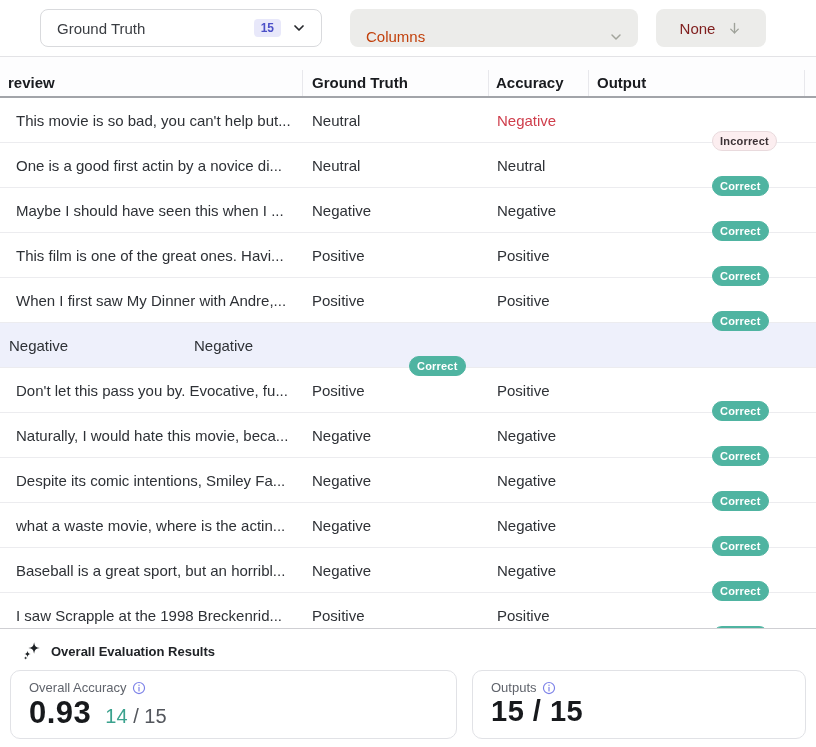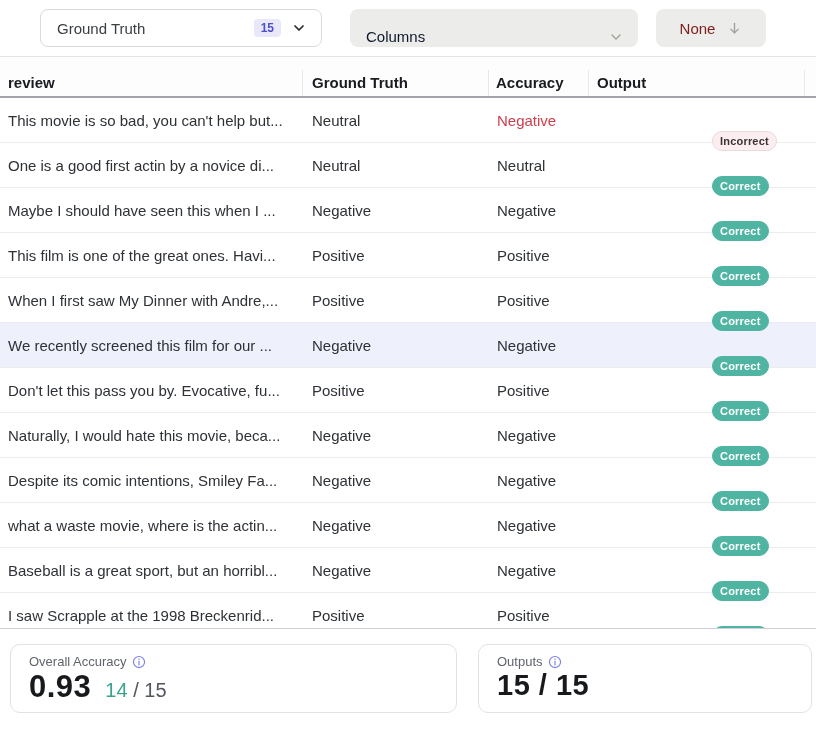--- a/index.html
+++ b/index.html
@@ -10,55 +10,55 @@
   
   .toolbar { height:57px; flex:0 0 57px; display:flex; align-items:center; gap:28px;
              padding:0 0 0 40px; border-bottom:1px solid #e3e3e6; background:#fff; }
   .select { height:38px; display:flex; align-items:center; border-radius:8px; cursor:pointer;
             font-size:15px; }
   .filter-select { width:282px; border:1px solid #d9dadd; background:#fff; color:#3a3d42;
                    padding:0 14px 0 16px; }
   .filter-select .lbl { flex:1; }
   .count-badge { background:#e8e8fa; color:#4c50c8; font-size:12px; font-weight:600;
                  padding:2px 7px; border-radius:4px; margin-right:10px; }
-  .columns-select { width:288px; background:#ececea; color:#0f172a; padding:17px 14px 0 16px; }
+  .columns-select { width:288px; background:#ececea; color:#c2410c; padding:17px 14px 0 16px; }
   .columns-select .lbl { flex:1; }
   .sort-btn { margin-left:-10px; width:110px; height:38px; background:#ececea; border:none;
               border-radius:8px; color:#7f1d1d; font-size:15px; display:flex; align-items:center;
               justify-content:center; gap:12px; cursor:pointer; font-family:inherit; }
 
   
   .thead { height:41px; flex:0 0 41px; display:flex; align-items:flex-end;
            border-bottom:2px solid #a2a4a9; background:#fdfdfe; }
   .th { font-size:15px; font-weight:700; color:#191b1f; height:26px; line-height:26px;
         border-right:1px solid #e8e8ec; }
   .th.c-review { width:303px; padding-left:8px; }
   .th.c-gt     { width:186px; padding-left:9px; }
   .th.c-out    { width:216px; padding-left:8px; }
   .th.c-acc    { width:100px; padding-left:7px; border-right:1px solid #e8e8ec; }
   .tbody { height:530px; flex:0 0 530px; overflow:hidden; }
   .tr { height:45px; display:flex; align-items:center; border-bottom:1px solid #ececef;
         background:#fff; cursor:pointer; }
   .tr.hl { background:#eef0fb; }
   .td { font-size:15px; color:#2e3136; white-space:nowrap; overflow:hidden; }
-  .td.c-review { width:303px; padding-left:8px; }
+  .td.c-review { width:303px; padding-left:16px; }
   .td.c-gt     { width:186px; padding-left:9px; }
   .td.c-out    { width:216px; padding-left:8px; }
   .td.c-acc    { width:100px; padding-left:7px; }
   .td.c-out.err { color:#cf3e4c; }
   .pill { display:inline-block; font-size:11px; font-weight:700; border-radius:10px;
           padding:3px 7px; letter-spacing:.2px;margin-top:41px; }
   .pill.correct { background:#4fb4a1; color:#fff; border:1px solid #4fb4a1; }
   .pill.incorrect { background:#fceef0; color:#3c3236; border:1px solid #e9dadd; }
 
   
   .footer { flex:1; border-top:1px solid #cfcfd3; background:#fff; padding:9px 0 0 0; }
   .footer-title { display:flex; align-items:center; gap:9px; padding-left:22px; height:26px; }
   .footer-title span { font-size:13px; font-weight:700; color:#202327; }
-  .cards { display:flex; margin-top:6px; padding-left:10px; gap:21px; }
+  .cards { display:flex; margin-top:6px; padding-left:10px; gap:15px; }
   .card { border:1px solid #e1e2e6; border-radius:10px; height:69px; padding:9px 0 0 18px;
           background:#fff; }
   .card.acc { width:447px; }
   .card.out { width:334px; }
   .card-label { display:flex; align-items:center; gap:5px; font-size:13px; color:#60646c; }
   .card-value { display:flex; align-items:baseline; gap:14px; margin-top:0px; }
   .big-num { font-size:31px; font-weight:600; color:#17191c; letter-spacing:.5px; }
   .frac { font-size:20px; color:#53565c; }
   .frac .teal { color:#3ba28e; }
 
@@ -133,21 +133,20 @@
         <div class="td c-out">Positive</div>
         <div class="td c-acc"><span class="pill correct">Correct</span></div>
       </div>
       <div class="tr">
         <div class="td c-review">When I first saw My Dinner with Andre,...</div>
         <div class="td c-gt">Positive</div>
         <div class="td c-out">Positive</div>
         <div class="td c-acc"><span class="pill correct">Correct</span></div>
       </div>
       <div class="tr hl">
-        <div class="td c-review">We recently screened this film for our ...</div>
         <div class="td c-gt">Negative</div>
         <div class="td c-out">Negative</div>
         <div class="td c-acc"><span class="pill correct">Correct</span></div>
       </div>
       <div class="tr">
         <div class="td c-review">Don't let this pass you by. Evocative, fu...</div>
         <div class="td c-gt">Positive</div>
         <div class="td c-out">Positive</div>
         <div class="td c-acc"><span class="pill correct">Correct</span></div>
       </div>
@@ -177,20 +176,30 @@
       </div>
       <div class="tr">
         <div class="td c-review">I saw Scrapple at the 1998 Breckenrid...</div>
         <div class="td c-gt">Positive</div>
         <div class="td c-out">Positive</div>
         <div class="td c-acc"><span class="pill correct">Correct</span></div>
       </div>
     </div>
 
   <div class="footer">
+    <div class="footer-title">
+      <span class="icon">
+        <svg width="20" height="20" viewBox="0 0 24 24" fill="#1c2024">
+          <path d="M14.5 1.5 C15.2 6.3 16.6 7.7 21.4 8.4 C16.6 9.1 15.2 10.5 14.5 15.3 C13.8 10.5 12.4 9.1 7.6 8.4 C12.4 7.7 13.8 6.3 14.5 1.5 Z"></path>
+          <path d="M6.6 11.6 C7 14.3 7.8 15.1 10.5 15.5 C7.8 15.9 7 16.7 6.6 19.4 C6.2 16.7 5.4 15.9 2.7 15.5 C5.4 15.1 6.2 14.3 6.6 11.6 Z"></path>
+          <path d="M4.4 18.2 C4.62 19.7 5.06 20.14 6.56 20.36 C5.06 20.58 4.62 21.02 4.4 22.52 C4.18 21.02 3.74 20.58 2.24 20.36 C3.74 20.14 4.18 19.7 4.4 18.2 Z"></path>
+        </svg>
+      </span>
+      <span>Overall Evaluation Results</span>
+    </div>
     <div class="cards">
       <div class="card acc">
         <div class="card-label">
           <span>Overall Accuracy</span>
           <span class="icon">
             <svg width="14" height="14" viewBox="0 0 24 24" fill="none" stroke="#7b80e8" stroke-width="2">
                 <circle cx="12" cy="12" r="9.5"></circle>
                 <path d="M12 11v6" stroke-linecap="round"></path>
                 <circle cx="12" cy="7.2" r="1.2" fill="#7b80e8" stroke="none"></circle>
               </svg>

